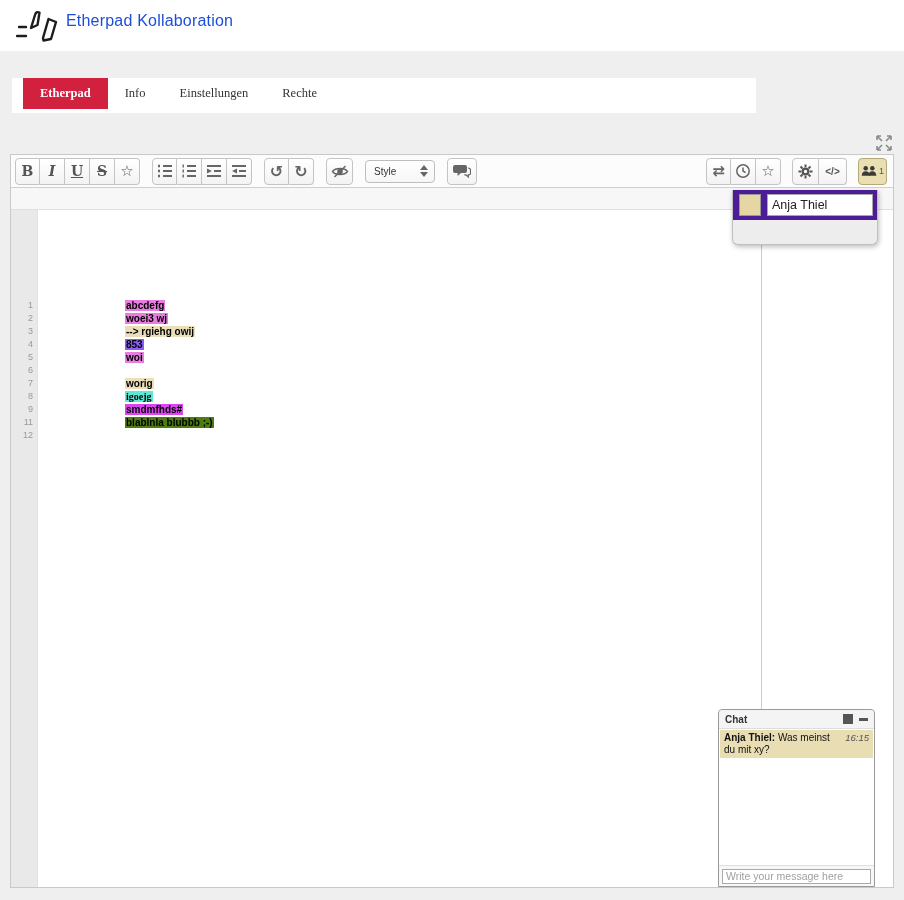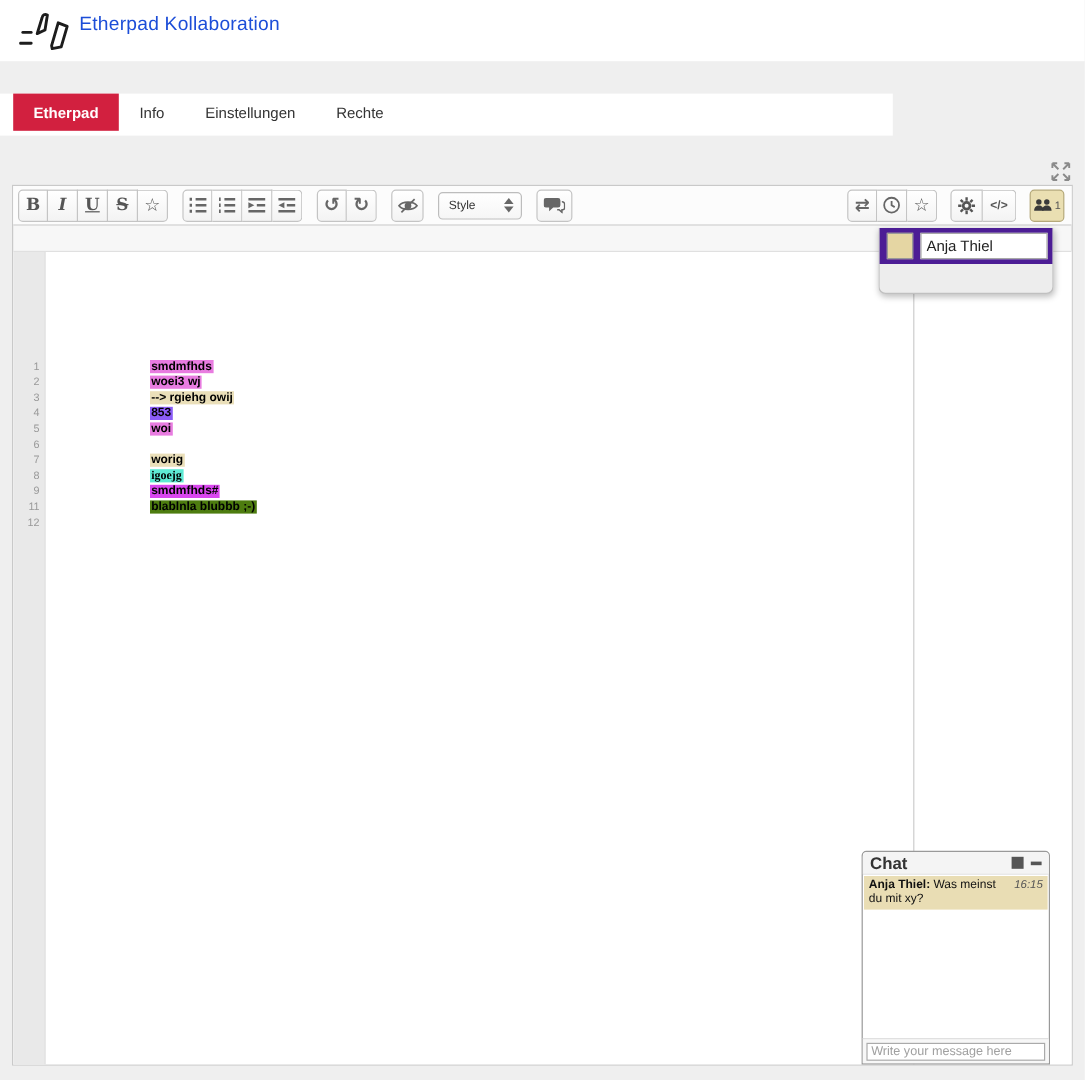--- a/index.html
+++ b/index.html
@@ -5,21 +5,21 @@
   * { margin:0; padding:0; box-sizing:border-box; }
   html,body { width:904px; height:900px; overflow:hidden; }
   body { background:#efefef; font-family:"Liberation Sans","DejaVu Sans",sans-serif; position:relative; }
 
   
   .header-band { position:absolute; left:0; top:8; width:904px; height:51px; background:#ffffff; }
   .logo { position:absolute; left:16px; top:7px; width:42px; height:40px; color:#1d1d1d; }
   .page-title { position:absolute; left:66px; top:12px; font-size:16px; font-weight:normal; color:#1d4ed8; letter-spacing:0.2px; }
 
   
-  .tabbar { position:absolute; left:0; top:78px; width:744px; height:35px; background:#ffffff; display:flex; align-items:stretch; padding-left:11px; }
+  .tabbar { position:absolute; left:12px; top:78px; width:744px; height:35px; background:#ffffff; display:flex; align-items:stretch; padding-left:11px;font-family:Liberation Serif, serif; }
   .tab { display:flex; align-items:center; padding:0 17px; font-size:12.5px; color:#333; cursor:pointer; height:31px; }
   .tab.active { color:#fff; font-weight:bold; }
 
   
   .expand-btn { position:absolute; left:874px; top:133px; width:20px; height:20px; color:#8a8a8a; cursor:pointer; }
 
   
   .editor { position:absolute; left:10px; top:154px; width:884px; height:734px; background:#f7f7f7; border:1px solid #c9c9c9; }
 
   .toolbar { position:absolute; left:0; top:0; right:0; height:33px; background:#fcfcfc; border-bottom:1px solid #cfcfcf; display:flex; align-items:center; padding-left:4px; }
@@ -62,21 +62,21 @@
               border:1px solid #c0c0c0; border-top:none; border-radius:0 0 6px 6px; box-shadow:1px 2px 5px rgba(0,0,0,0.25); z-index:5; }
   .userdrop .row { position:absolute; left:0; top:0; right:0; height:30px; background:#4c1d95; }
   .swatch { position:absolute; left:6px; top:4px; width:22px; height:22px; border:1px solid #999; cursor:pointer; }
   .username-input { position:absolute; left:34px; top:4px; width:106px; height:22px; border:1px solid #a8a8a8;
                     font-size:12.5px; color:#222; padding:0 4px; font-family:inherit; }
 
   
   .chat { position:absolute; left:707px; bottom:0; width:157px; height:178px; background:#ffffff;
           border:1px solid #999; border-radius:4px 4px 0 0; z-index:4; display:flex; flex-direction:column; }
   .chat-head { height:19px; background:#f4f4f4; border-bottom:1px solid #ddd; display:flex; align-items:center; padding:0 6px; border-radius:4px 4px 0 0; }
-  .chat-title { font-size:14px; font-weight:bold; color:#333; flex:1; }
+  .chat-title { font-size:10px; font-weight:bold; color:#333; flex:1; }
   .chat-pop { width:10px; height:10px; background:#555; margin-right:6px; cursor:pointer; }
   .chat-min { width:9px; height:3px; background:#555; cursor:pointer; }
   .chat-body { flex:1; overflow:hidden; }
   .chat-msg { margin:1px; background:#e9ddb4; padding:2px 4px; font-size:10px; line-height:12px; color:#111; }
   .chat-author { font-weight:bold; }
   .chat-time { float:right; font-style:italic; font-size:9.5px; color:#555; margin-left:4px; }
   .chat-inputrow { height:21px; background:#f7f7f7; border-top:1px solid #e0e0e0; display:flex; align-items:center; padding:0 3px; }
   .chat-input { width:100%; height:15px; border:1px solid #aaa; font-size:10.5px; padding:0 3px; font-family:inherit; color:#333; }
   .chat-input::placeholder { color:#a0a0a0; }
 
@@ -207,21 +207,21 @@
       </div>
     </div>
   </div>
 
   <div class="inner">
     <div class="gutter"></div>
     <div class="doc-vline"></div>
     <div class="doclines">
         <div class="docrow">
           <span class="lnum">1</span>
-          <span class="ltext"><span class="hl" style="background: rgb(232, 124, 224);">smdmfhds</span></span>
+          <span class="ltext"><span class="hl" style="background: rgb(232, 124, 224);">abcdefg</span></span>
         </div>
         <div class="docrow">
           <span class="lnum">2</span>
           <span class="ltext"><span class="hl" style="background: rgb(232, 124, 224);">woei3 wj</span></span>
         </div>
         <div class="docrow">
           <span class="lnum">3</span>
           <span class="ltext"><span class="hl" style="background: rgb(234, 223, 185);">--&gt; rgiehg owij</span></span>
         </div>
         <div class="docrow">

